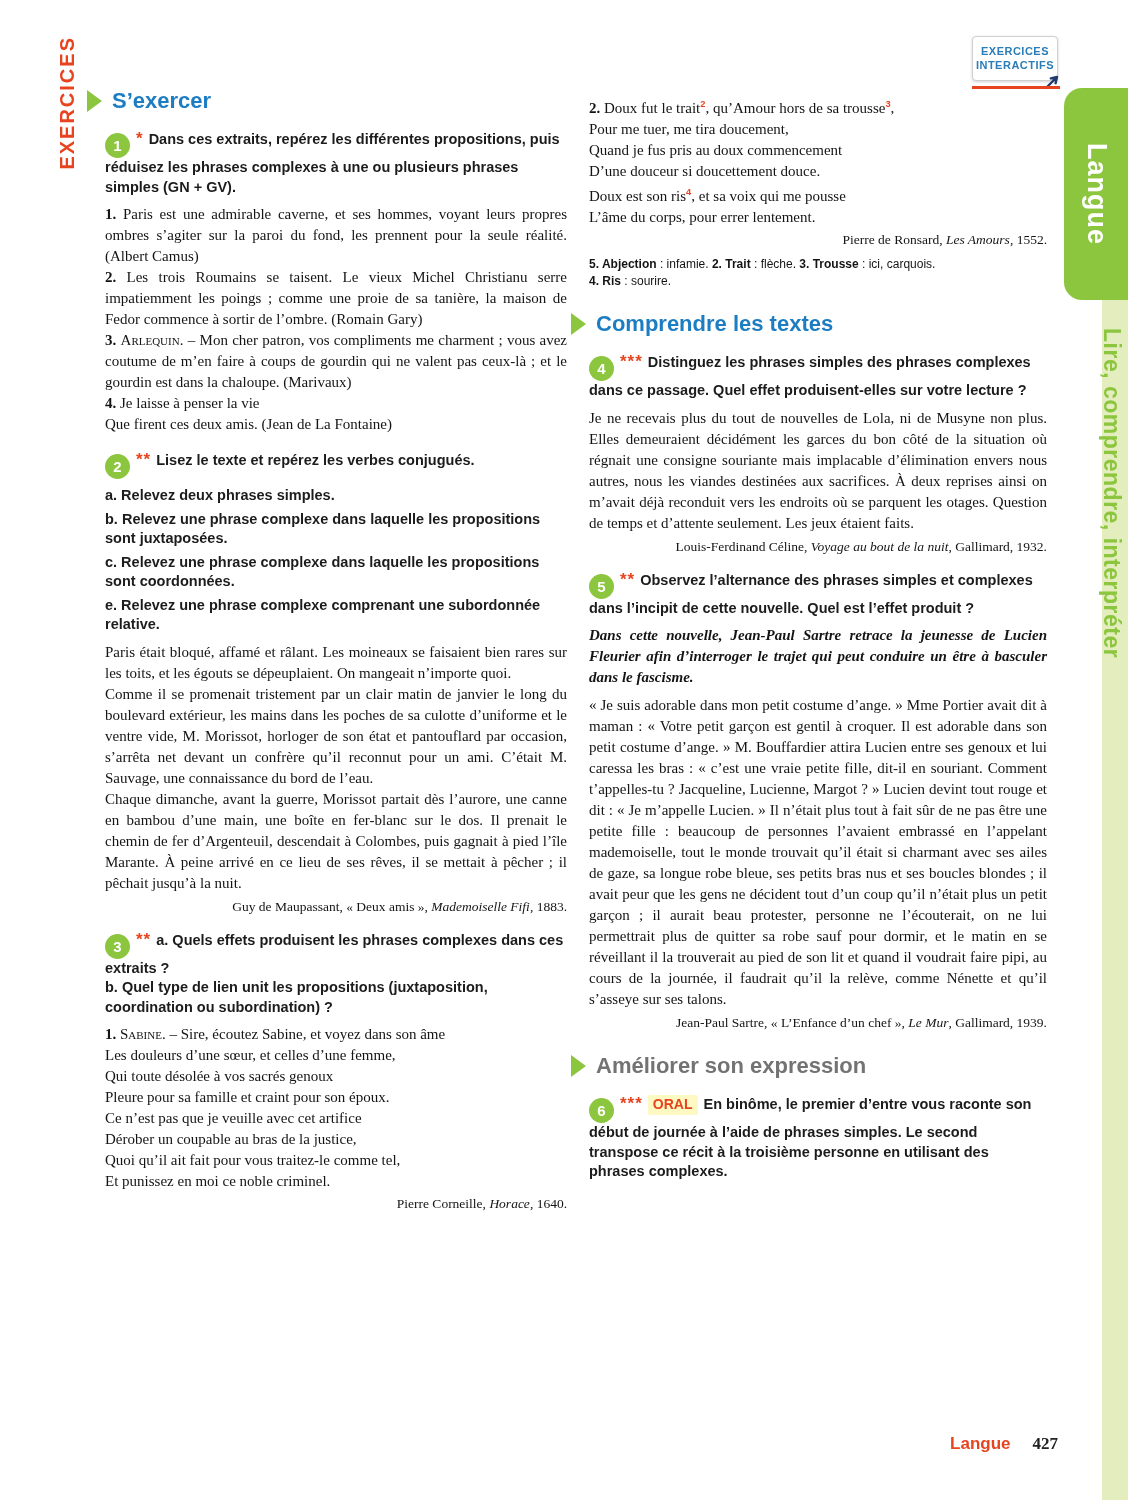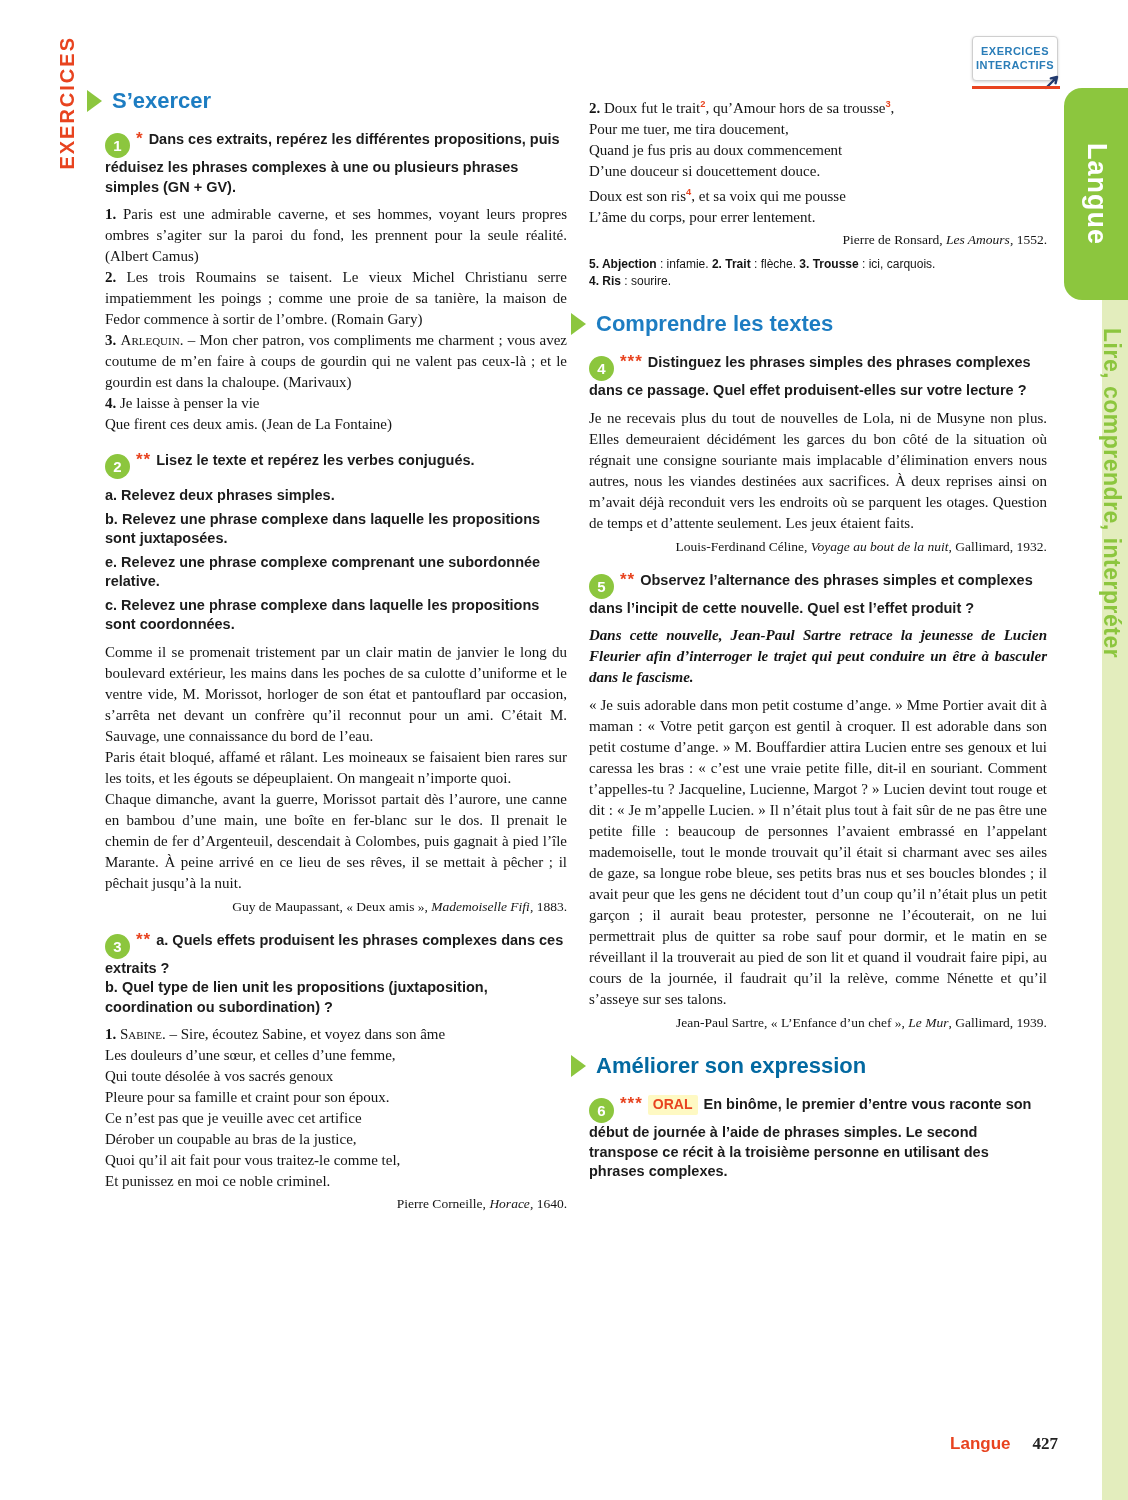--- a/index.html
+++ b/index.html
@@ -35,21 +35,21 @@
   .col-left  { position:absolute; left:105px; top:84px; width:462px; }
   .col-right { position:absolute; left:589px; top:88px; width:458px; }
 
   
   .section-header { display:flex; align-items:center; gap:10px; margin:4px 0 12px -18px;
                     font-family:"Liberation Sans", sans-serif; font-weight:bold; font-size:22px; }
   .section-header.mt { margin-top:22px; }
   .chev { width:0; height:0; border-left:15px solid #8cc63e;
           border-top:11px solid transparent; border-bottom:11px solid transparent; flex:0 0 auto; }
   .hdr-blue { color:#1d7dc2; }
-  .hdr-purple { color:#0369a1; }
+  .hdr-purple { color:#737373; }
 
   
   .q { font-family:"Liberation Sans", sans-serif; font-weight:bold; font-size:14.5px; line-height:19.5px;
        color:#1c1c1c; margin:15px 0 7px; text-align:left; }
   .circle { display:inline-block; width:25px; height:25px; border-radius:50%; background:#8cc63e;
             color:#fff; text-align:center; line-height:25px; font-size:15px; margin-right:6px;
             vertical-align:-7px; font-family:"Liberation Sans", sans-serif; }
   .stars { color:#e8431f; font-size:17px; letter-spacing:1px; margin-right:5px; }
   .oral { display:inline-block; background:#fef9c3; color:#e8431f; padding:0 5px; margin-right:6px;
           font-size:14px; border-radius:2px; }
@@ -104,25 +104,25 @@
       <span class="chev"></span>
       <span class="hdr-blue">S’exercer</span>
     </div>
 
     <p class="q"><span class="circle">1</span><span class="stars">*</span><span>Dans ces extraits, repérez les différentes propositions, puis réduisez les phrases complexes à une ou plusieurs phrases simples (GN + GV).</span></p>
     <div class="passage"><span class="rt-b">1. </span><span>Paris est une admirable caverne, et ses hommes, voyant leurs propres ombres s’agiter sur la paroi du fond, les prennent pour la seule réalité. (Albert Camus)</span><br><span class="rt-b">2. </span><span>Les trois Roumains se taisent. Le vieux Michel Christianu serre impatiemment les poings ; comme une proie de sa tanière, la maison de Fedor commence à sortir de l’ombre. (Romain Gary)</span><br><span class="rt-b">3. </span><span class="rt-sc">Arlequin</span><span>. – Mon cher patron, vos compliments me charment ; vous avez coutume de m’en faire à coups de gourdin qui ne valent pas ceux-là ; et le gourdin est dans la chaloupe. (Marivaux)</span><br><span class="rt-b">4. </span><span>Je laisse à penser la vie</span><br><span>Que firent ces deux amis. (Jean de La Fontaine)</span></div>
 
     <p class="q"><span class="circle">2</span><span class="stars">**</span><span>Lisez le texte et repérez les verbes conjugués.</span></p>
     <p class="subq">a. Relevez deux phrases simples.</p>
     <p class="subq">b. Relevez une phrase complexe dans laquelle les propositions sont juxtaposées.</p>
+    <p class="subq">c. Relevez une phrase complexe dans laquelle les propositions sont coordonnées.</p>
     <p class="subq">e. Relevez une phrase complexe comprenant une subordonnée relative.</p>
-    <p class="subq">c. Relevez une phrase complexe dans laquelle les propositions sont coordonnées.</p>
     <div class="passage">
+      <p>Paris était bloqué, affamé et râlant. Les moineaux se faisaient bien rares sur les toits, et les égouts se dépeuplaient. On mangeait n’importe quoi.</p>
       <p>Comme il se promenait tristement par un clair matin de janvier le long du boulevard extérieur, les mains dans les poches de sa culotte d’uniforme et le ventre vide, M. Morissot, horloger de son état et pantouflard par occasion, s’arrêta net devant un confrère qu’il reconnut pour un ami. C’était M. Sauvage, une connaissance du bord de l’eau.</p>
-      <p>Paris était bloqué, affamé et râlant. Les moineaux se faisaient bien rares sur les toits, et les égouts se dépeuplaient. On mangeait n’importe quoi.</p>
       <p>Chaque dimanche, avant la guerre, Morissot partait dès l’aurore, une canne en bambou d’une main, une boîte en fer-blanc sur le dos. Il prenait le chemin de fer d’Argenteuil, descendait à Colombes, puis gagnait à pied l’île Marante. À peine arrivé en ce lieu de ses rêves, il se mettait à pêcher ; il pêchait jusqu’à la nuit.</p>
     </div>
     <div class="attribution"><span>Guy de Maupassant, « Deux amis », </span><span class="rt-i">Mademoiselle Fifi</span><span>, 1883.</span></div>
 
     <p class="q"><span class="circle">3</span><span class="stars">**</span><span><span>a. Quels effets produisent les phrases complexes dans ces extraits ?</span><br><span>b. Quel type de lien unit les propositions (juxtaposition, coordination ou subordination) ?</span></span></p>
     <div class="poem"><span class="rt-b">1. </span><span class="rt-sc">Sabine</span><span>. – Sire, écoutez Sabine, et voyez dans son âme</span><br><span>Les douleurs d’une sœur, et celles d’une femme,</span><br><span>Qui toute désolée à vos sacrés genoux</span><br><span>Pleure pour sa famille et craint pour son époux.</span><br><span>Ce n’est pas que je veuille avec cet artifice</span><br><span>Dérober un coupable au bras de la justice,</span><br><span>Quoi qu’il ait fait pour vous traitez-le comme tel,</span><br><span>Et punissez en moi ce noble criminel.</span></div>
     <div class="attribution"><span>Pierre Corneille, </span><span class="rt-i">Horace</span><span>, 1640.</span></div>
 
   </div>
 

